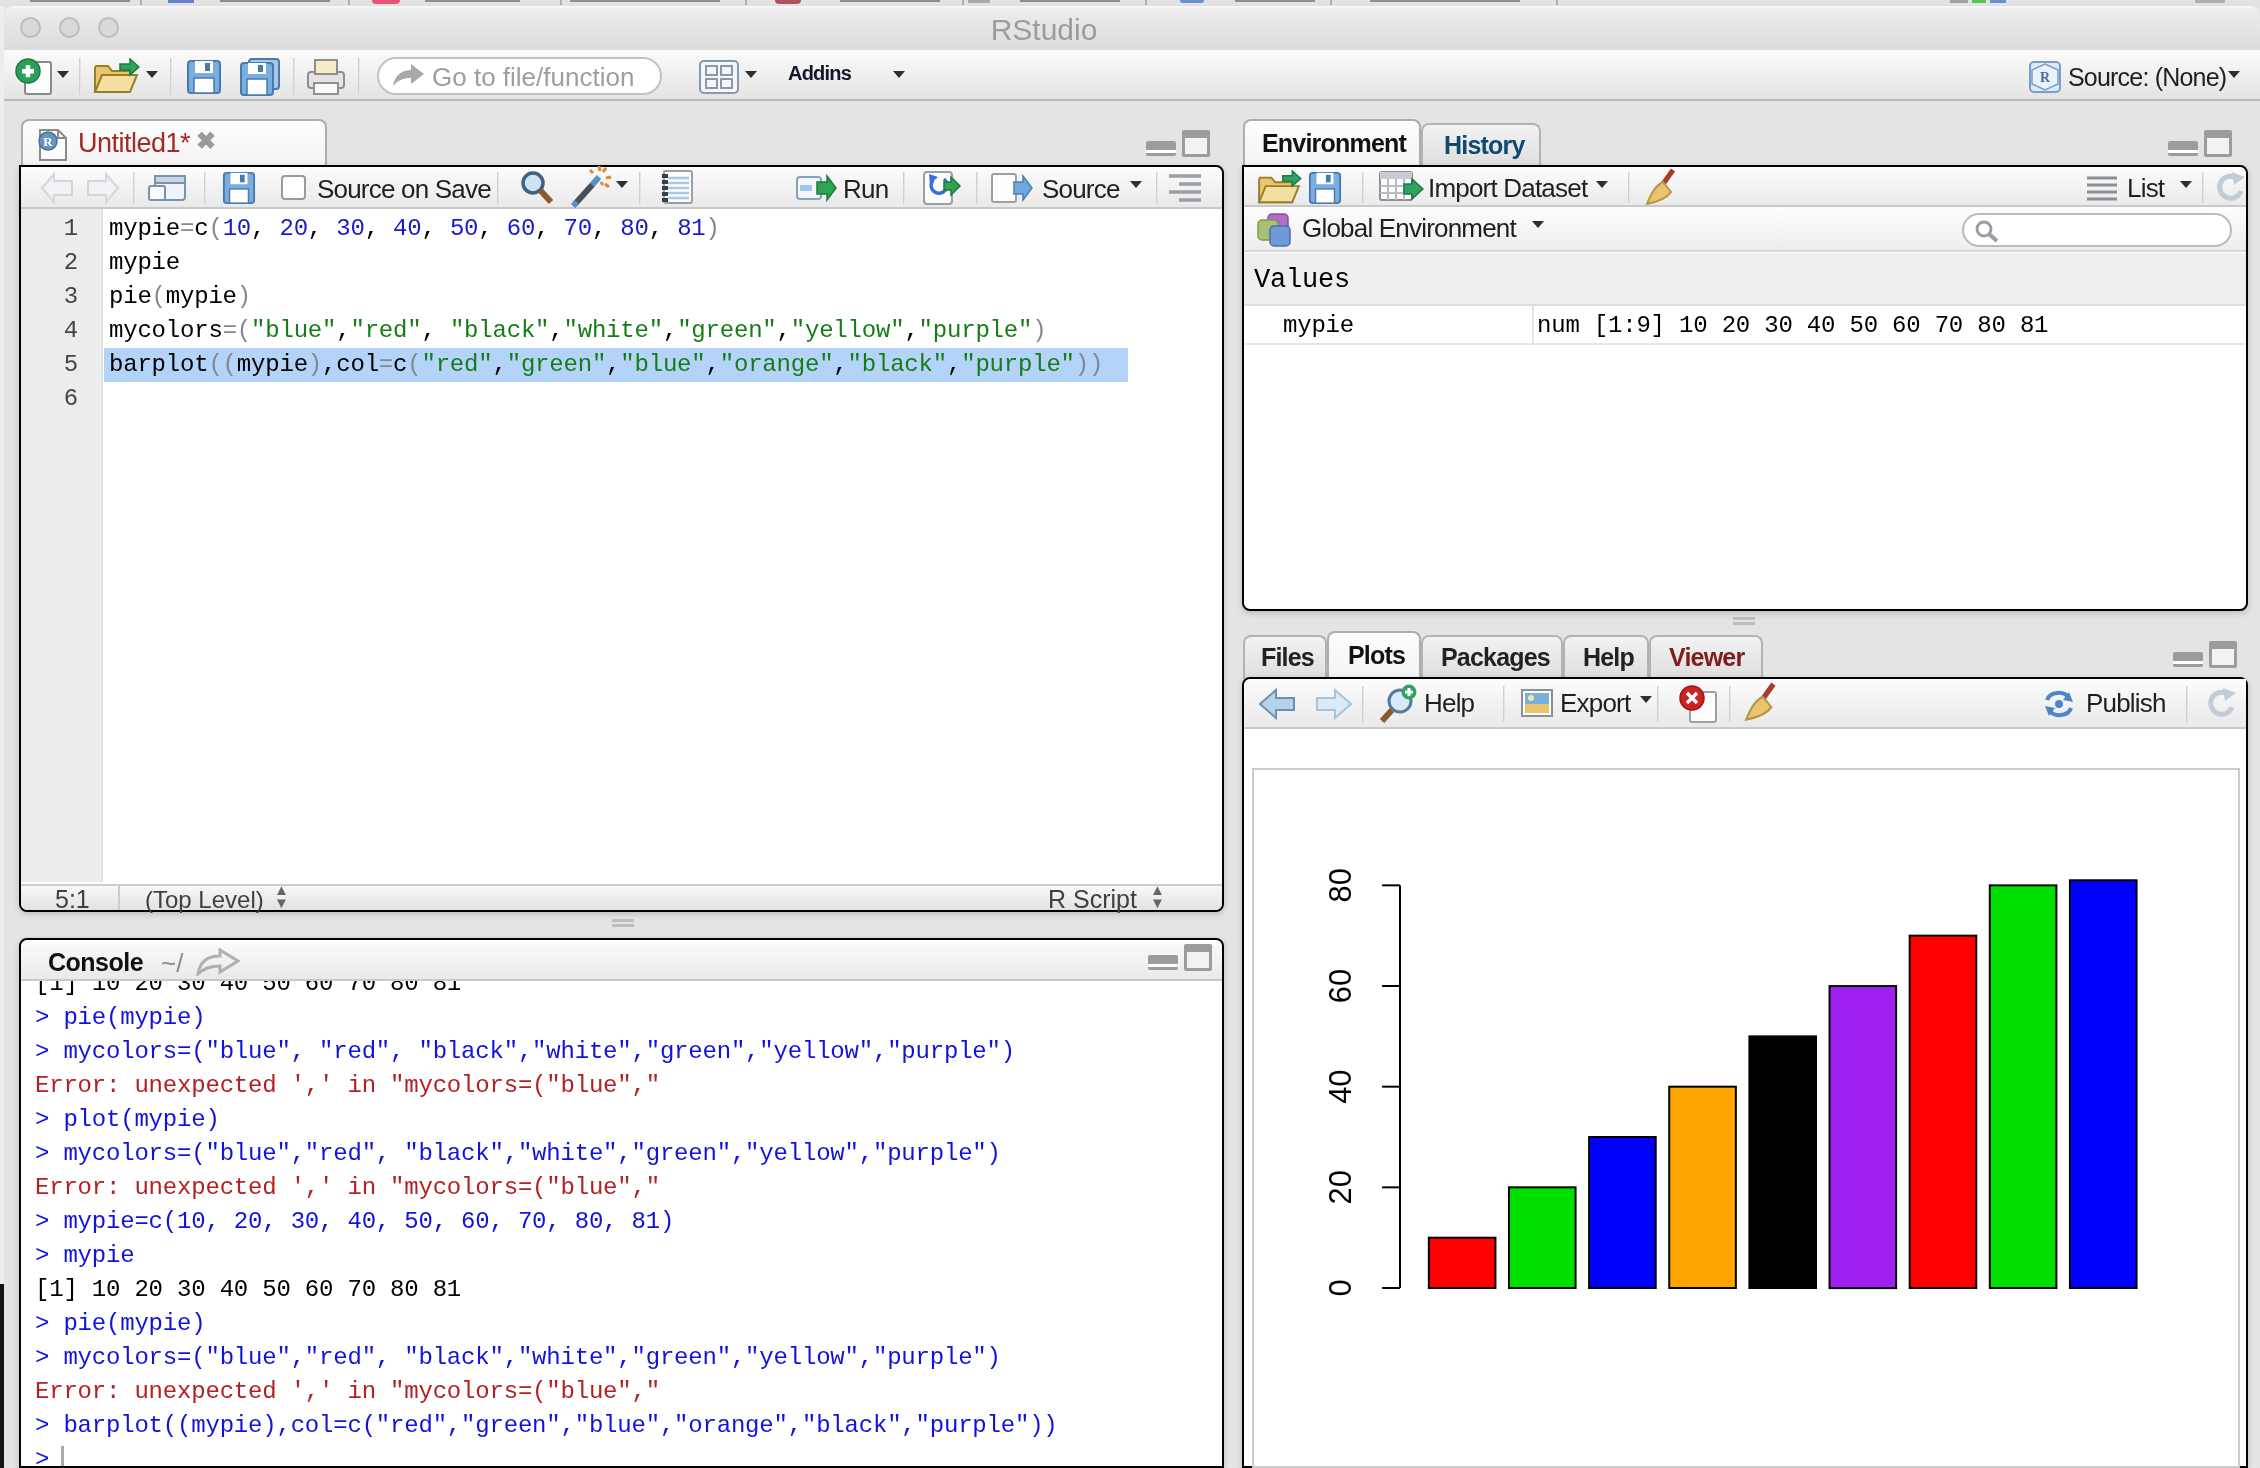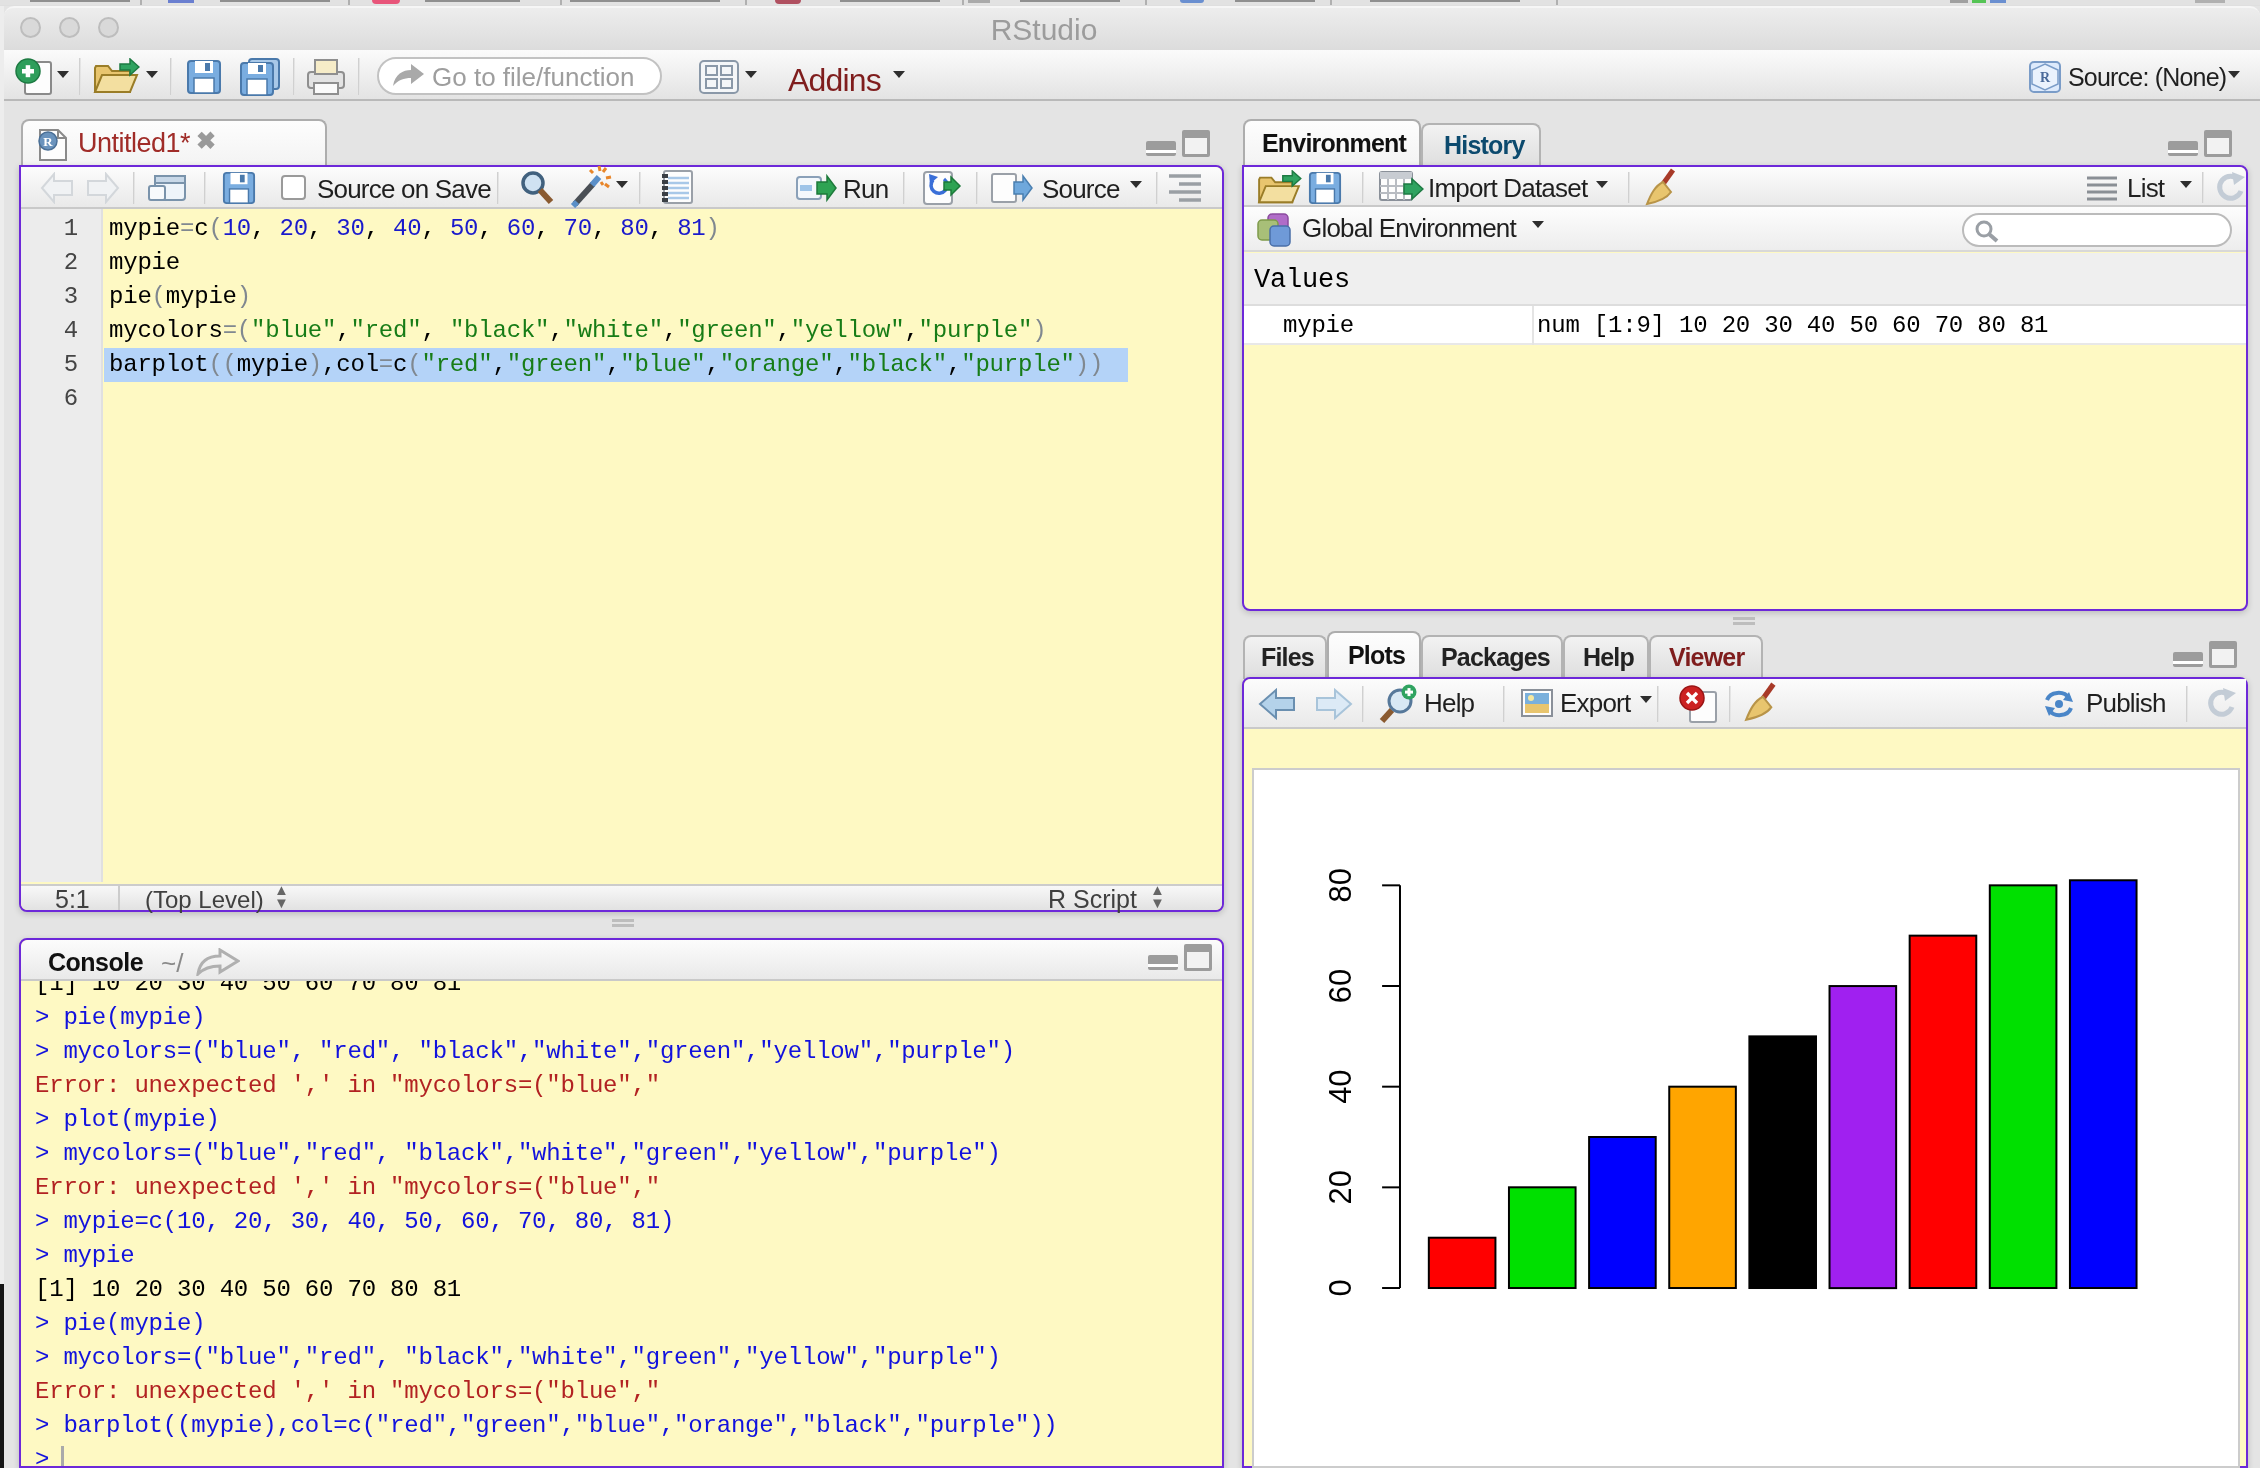--- a/index.html
+++ b/index.html
@@ -6,21 +6,21 @@
 html,body{width:2260px;height:1468px;overflow:hidden;background:#e4e4e4}
 #root{position:relative;width:2260px;height:1468px;font-family:"Liberation Sans",sans-serif;background:#e4e4e4}
 .ab{position:absolute}
 .mono{font-family:"Liberation Mono",monospace;font-size:24px;line-height:34px;white-space:pre;letter-spacing:-0.2px}
 .ui{font-size:26px;color:#1f1f1f;letter-spacing:-0.8px}
 .sep{width:2px;background:linear-gradient(90deg,#c6c6c6,#efefef)}
 .caret{width:0;height:0;border-left:6px solid transparent;border-right:6px solid transparent;border-top:7px solid #2e2e2e}
 .minbtn{width:30px;height:15px;border-radius:2px;background:linear-gradient(#9c9c9c 0,#9c9c9c 58%,#ffffff 58%,#ffffff 82%,#9c9c9c 82%)}
 .maxbtn{width:28px;height:27px;border:3px solid #9c9c9c;border-top:8px solid #9c9c9c;background:#f2f2f2;border-radius:2px}
 .tabtxt{font-size:25px;font-weight:700;color:#111;letter-spacing:-0.8px}
-.panel{background:#fef9c3;border:2px solid #6d28d9;border-radius:8px;box-shadow:0 2px 6px rgba(0,0,0,.18)}
+.panel{background:#ffffff;border:2px solid #000000;border-radius:8px;box-shadow:0 2px 6px rgba(0,0,0,.18)}
 .ptool{background:linear-gradient(#fcfcfc,#e9e9e9);border-bottom:2px solid #c9c9c9}
 .atab{background:linear-gradient(#fdfdfd,#f3f3f3);border:2px solid #adadad;border-bottom:none;border-radius:8px 8px 0 0}
 .itab{background:linear-gradient(#f2f2f2,#dedede);border:2px solid #b3b3b3;border-bottom:none;border-radius:8px 8px 0 0}
 .blue{color:#1212dd}.red{color:#b22222}.blk{color:#000}
 .grn{color:#177c17}.num{color:#1a1acc}.par{color:#808890}
 </style>
 </head>
 <body>
 <div id="root">
 
@@ -115,21 +115,21 @@
 <div class="ab" style="left:432px;top:62px;font-size:26px;color:#9e9e9e">Go to file/function</div>
 
 <svg class="ab" style="left:698px;top:59px" width="42" height="36" viewBox="0 0 42 36">
  <rect x="2" y="2" width="38" height="32" rx="4" fill="#f4f6f8" stroke="#8a98a8" stroke-width="2"></rect>
  <rect x="8" y="7" width="11" height="9" fill="none" stroke="#8a98a8" stroke-width="2"></rect>
  <rect x="23" y="7" width="11" height="9" fill="none" stroke="#8a98a8" stroke-width="2"></rect>
  <rect x="8" y="20" width="11" height="9" fill="none" stroke="#8a98a8" stroke-width="2"></rect>
  <rect x="23" y="20" width="11" height="9" fill="none" stroke="#8a98a8" stroke-width="2"></rect>
 </svg>
 <div class="ab caret" style="left:745px;top:71px"></div>
-<div class="ab ui" style="left:788px;top:62px;font-size:32px;font-weight:400;color:#7f1d1d;letter-spacing:-0.8px">Addins</div>
+<div class="ab ui" style="left:788px;top:62px;font-size:20px;font-weight:700;color:#0f172a;letter-spacing:-0.8px">Addins</div>
 <div class="ab caret" style="left:893px;top:71px"></div>
 
 <svg class="ab" style="left:2028px;top:60px" width="34" height="34" viewBox="0 0 34 34">
  <rect x="2" y="2" width="30" height="30" rx="4" fill="#ddeafc" stroke="#7a9cc8" stroke-width="2"></rect>
  <path d="M17 4 L30 10 L30 24 L17 30 L4 24 L4 10 Z" fill="#eaf2fd" stroke="#7a9cc8" stroke-width="1.5"></path>
  <text x="17" y="22" font-size="14" fill="#4a6a9a" text-anchor="middle" font-family="Liberation Serif,serif" font-weight="bold">R</text>
 </svg>
 <div class="ab ui" style="left:2068px;top:63px;font-size:25px">Source: (None)</div>
 <div class="ab caret" style="left:2228px;top:71px"></div>
 </div>

